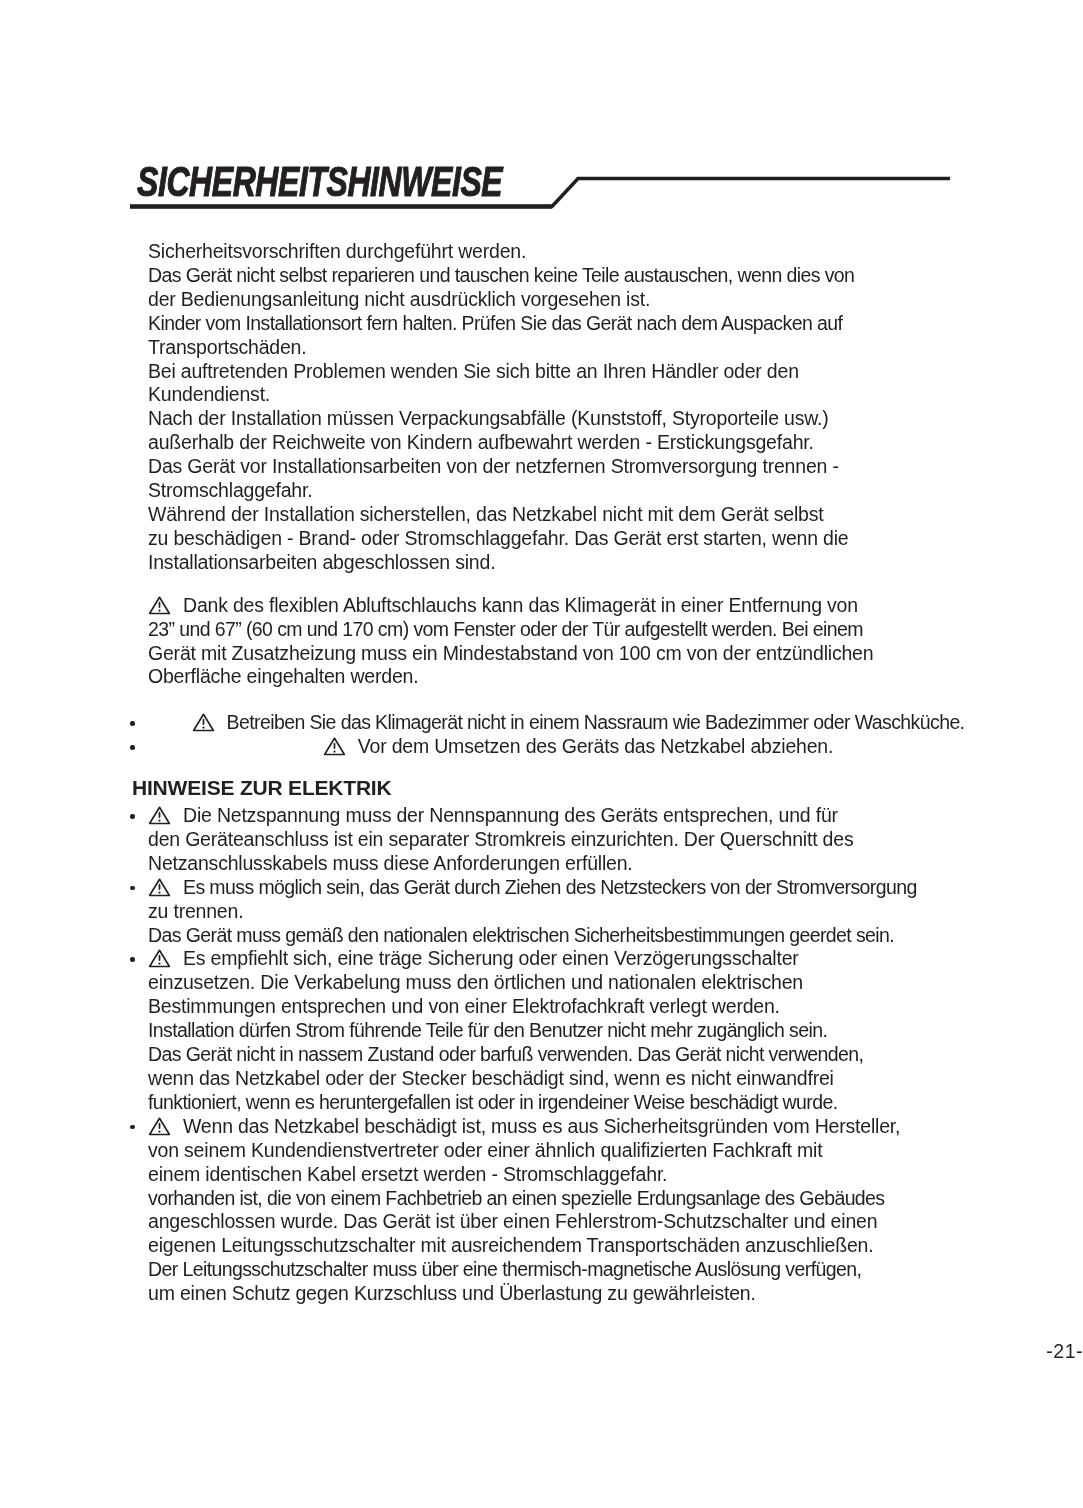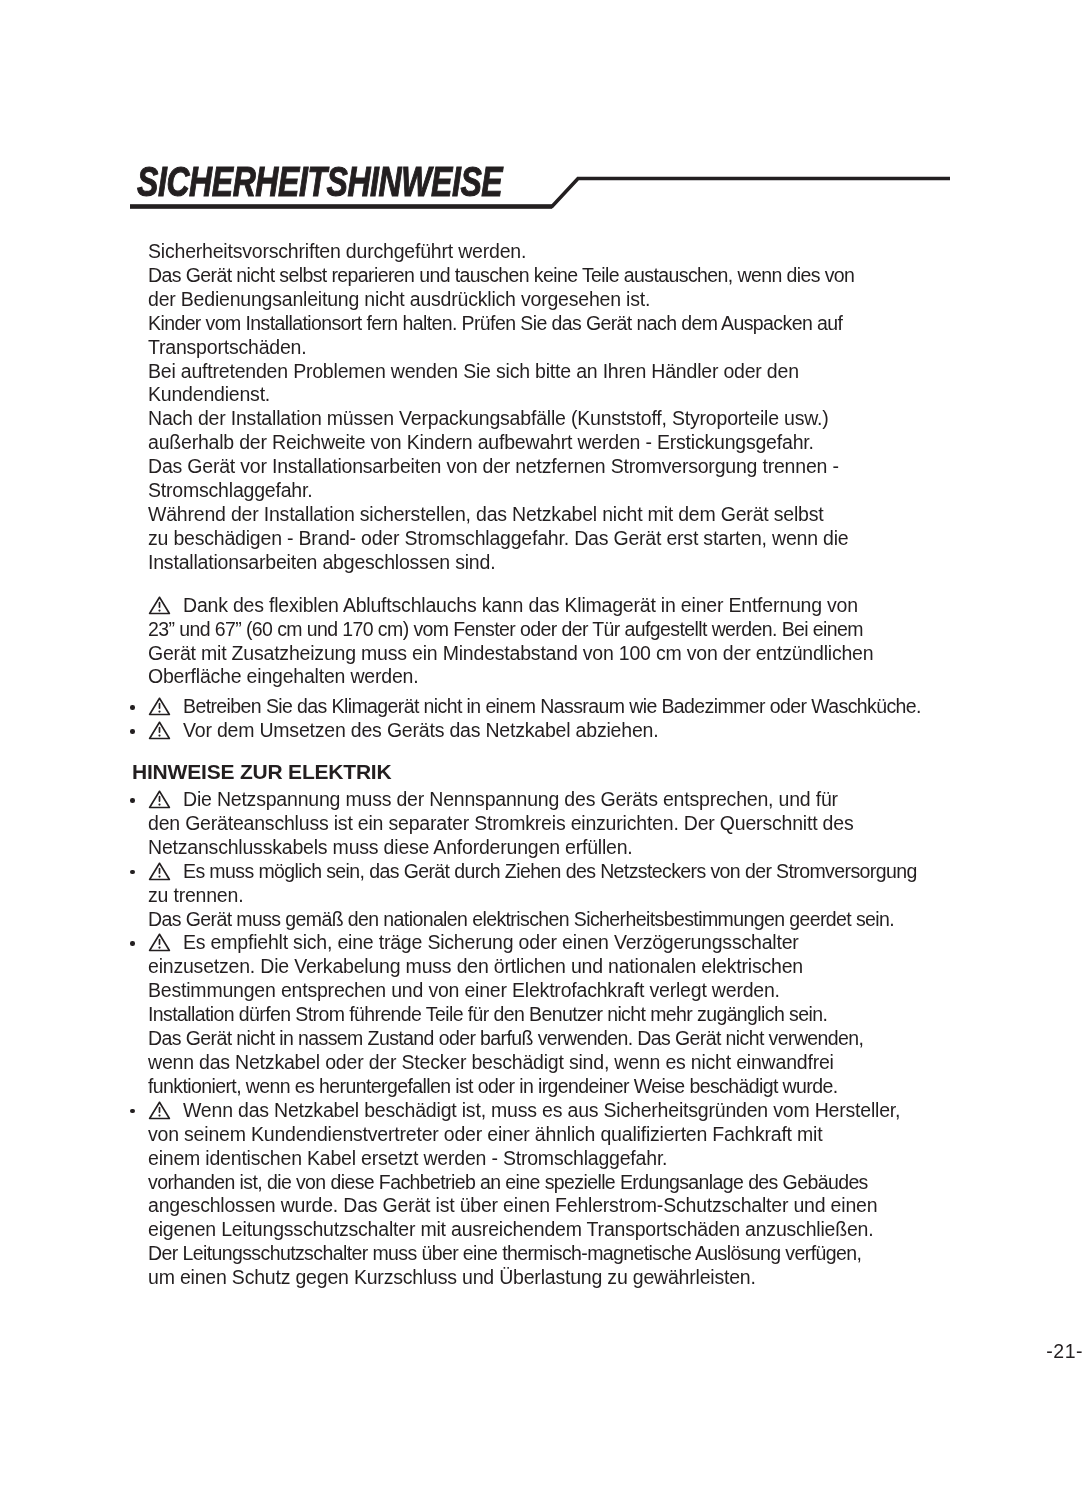--- a/index.html
+++ b/index.html
@@ -28,21 +28,21 @@
   .header-rule { position: absolute; left: 0; top: 0; z-index: 1; }
   
   .content {
     position: absolute; left: 148px; top: 240px; width: 860px;
     font-size: 19.5px; line-height: 23.9px;
   }
   .line { white-space: nowrap; letter-spacing: -0.2px; }
   .line.fit { letter-spacing: -0.6px; }
   .line.first { position: relative; }
   .block.hose  { margin-top: 19px; }
-  .block.list1 { margin-top: 6px; }
+  .block.list1 { margin-top: 22px; text-align: center; }
   .block.list2 { margin-top: 4px; }
   .sec-heading {
     margin: 17px 0 0 -16px;
     font-size: 21px; line-height: 23.9px;
     font-weight: bold; letter-spacing: -0.2px;
     white-space: nowrap;
   }
   .dot {
     position: absolute; left: -18px; top: 10px;
     width: 4.5px; height: 4.5px; border-radius: 50%;
@@ -158,21 +158,21 @@
         <div class="item">
           <div class="line first"><span class="dot"></span><span class="warn-icon"><svg width="23" height="20" viewBox="0 0 24 21">
                 <path d="M12 2.4 L22.4 19.4 H1.6 Z" fill="none" stroke="#231f20" stroke-width="1.7" stroke-linejoin="round"></path>
                 <rect x="11.1" y="7.2" width="1.8" height="6.4" rx="0.9" fill="#231f20"></rect>
                 <circle cx="12" cy="16.4" r="1.15" fill="#231f20"></circle>
               </svg></span><span>Wenn das Netzkabel beschädigt ist, muss es aus Sicherheitsgründen vom Hersteller,</span></div>
           <div class="line">von seinem Kundendienstvertreter oder einer ähnlich qualifizierten Fachkraft mit</div>
           <div class="line">einem identischen Kabel ersetzt werden - Stromschlaggefahr.</div>
         </div>
         <div class="item">
-          <div class="line fit">vorhanden ist, die von diese Fachbetrieb an eine spezielle Erdungsanlage des Gebäudes</div>
+          <div class="line fit">vorhanden ist, die von einem Fachbetrieb an einen spezielle Erdungsanlage des Gebäudes</div>
           <div class="line">angeschlossen wurde. Das Gerät ist über einen Fehlerstrom-Schutzschalter und einen</div>
           <div class="line">eigenen Leitungsschutzschalter mit ausreichendem Transportschäden anzuschließen.</div>
           <div class="line fit">Der Leitungsschutzschalter muss über eine thermisch-magnetische Auslösung verfügen,</div>
           <div class="line">um einen Schutz gegen Kurzschluss und Überlastung zu gewährleisten.</div>
         </div>
       </section>
 
   </main>
 
   <footer class="page-footer">-21-</footer>

